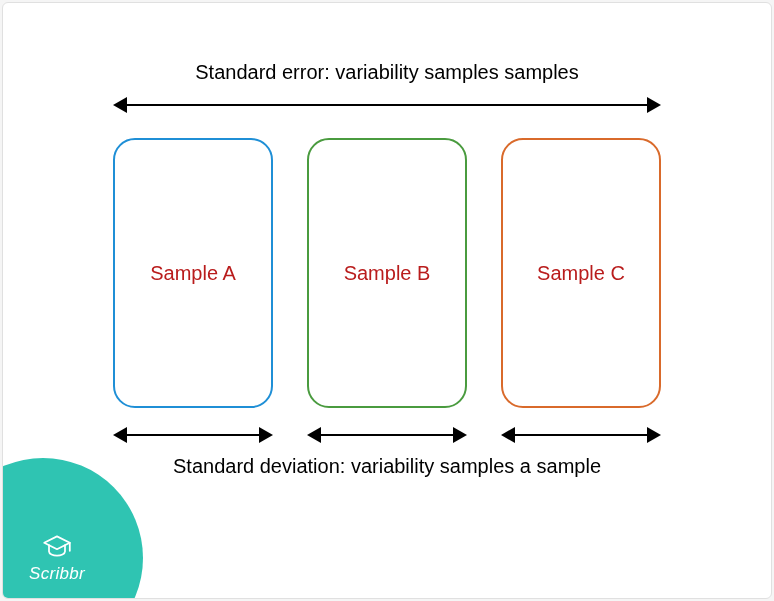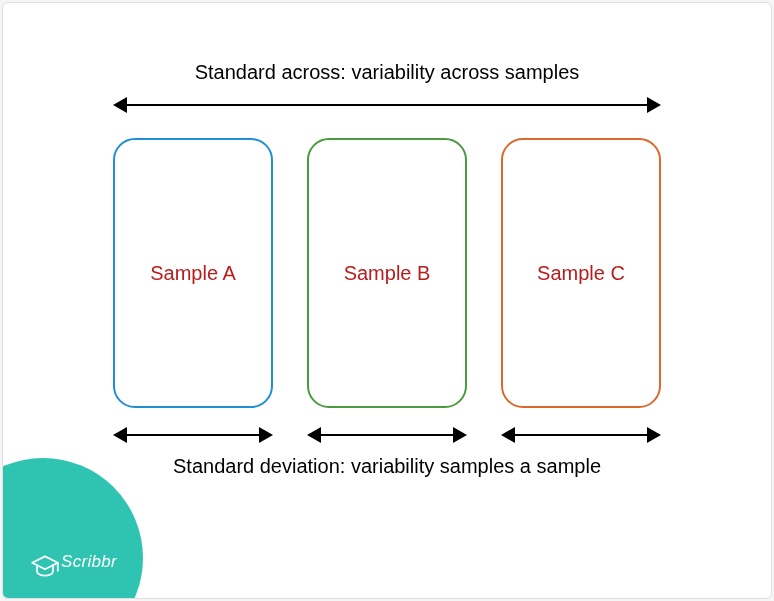--- a/index.html
+++ b/index.html
@@ -135,42 +135,43 @@
       width: 200px;
       height: 200px;
       background: #2fc4b2;
       border-radius: 50%;
     }
     .scribbr-content {
       position: absolute;
       bottom: 14px;
       left: 26px;
       display: flex;
-      align-items: flex-start;
+      flex-direction: column;
+      align-items: center;
       color: #fff;
     }
     .scribbr-icon {
       width: 32px;
       height: 28px;
       margin-bottom: 4px;
     }
     .scribbr-text {
       font-size: 17px;
       font-weight: 500;
       font-style: italic;
       letter-spacing: 0.3px;
     }
   </style>
 </head>
 <body>
 
 <div class="card">
   <div class="diagram-area">
 
-    <div class="top-label">Standard across: variability across samples</div>
+    <div class="top-label">Standard error: variability samples samples</div>
 
     <div class="top-arrow">
       <div class="arrow-left-head"></div>
       <div class="arrow-line"></div>
       <div class="arrow-right-head"></div>
     </div>
 
     <div class="samples-row">
       <div class="sample-box sample-a">
         <span>Sample A</span>

